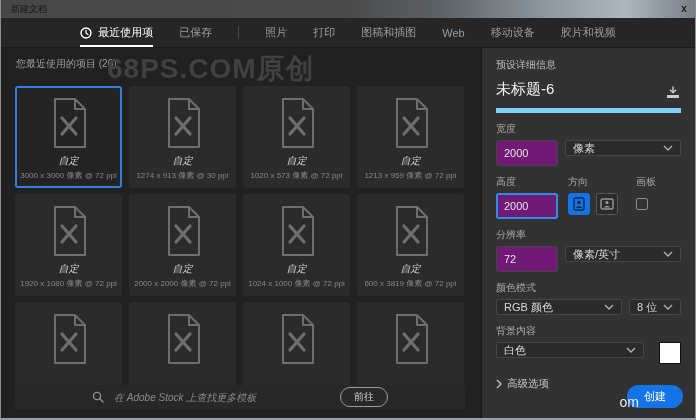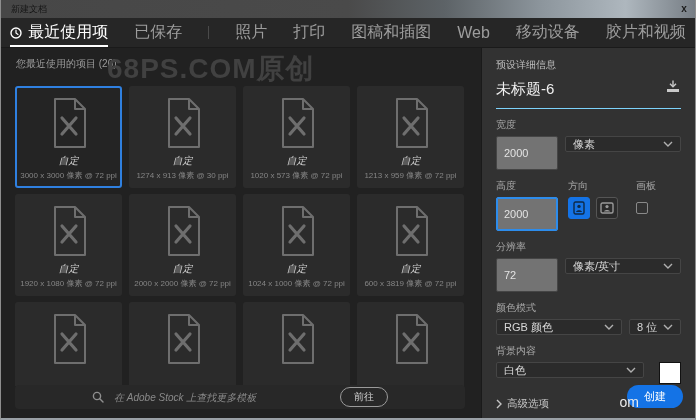--- a/index.html
+++ b/index.html
@@ -15,21 +15,21 @@
     background: linear-gradient(90deg,#474747 0%,#4a4a4a 50%,#5d6367 64%,#8d969d 78%,#aeb7be 90%,#777e85 100%);
     display: flex; align-items: center; }
   .titlebar .title { font-size: 9px; color: #151515; padding-left: 10px; }
   .titlebar .close { margin-left: auto; width: 22px; text-align: center;
     font-size: 10px; font-weight: bold; color: #1c1c1c; cursor: default; line-height: 18px; }
 
   
   .tabbar { position: absolute; top: 18px; left: 0; right: 0; height: 30px;
     background: #262626; display: flex; align-items: stretch; justify-content: center;
     gap: 26px; border-bottom: 1px solid #1a1a1a; }
-  .tab { display: flex; align-items: center; gap: 6px; font-size: 16px; color: #9d9d9d;
+  .tab { display: flex; align-items: center; gap: 6px; font-size: 11px; color: #9d9d9d;
     border-bottom: 2px solid transparent; padding-top: 2px; cursor: default; }
   .tab.active { color: #ffffff; border-bottom-color: #ffffff; }
   .tab-divider { width: 1px; background: #4a4a4a; margin: 8px 0; }
 
   
   .bodyarea { position: absolute; top: 48px; left: 0; right: 0; bottom: 0; display: flex; }
   .left { position: relative; width: 480px; background: #212121; }
   .recent-header { position: absolute; top: 9px; left: 15px; font-size: 10px; color: #9c9c9c; }
   .watermark-top { position: absolute; top: 2px; left: 106px; font-size: 28px; font-weight: 700;
     color: #414141; letter-spacing: 1px; }
@@ -51,26 +51,26 @@
     color: #9a9a9a; font-size: 10px; font-style: italic; font-family: inherit; }
   .search-input::placeholder { color: #8a8a8a; font-style: italic; }
   .go-btn { margin-left: 26px; border: 1px solid #9a9a9a; border-radius: 10px;
     background: transparent; color: #d2d2d2; font-size: 10px; padding: 2px 13px;
     cursor: pointer; font-family: inherit; }
 
   
   .panel { position: relative; flex: 1; background: #323232; padding: 10px 14px;
     border-left: 1px solid #1a1a1a; }
   .panel-header { font-size: 10px; color: #bdbdbd; }
-  .docname-row { display: flex; align-items: flex-start; margin-top: 8px;
-    border-bottom: 1px solid #7dd3fc; padding-bottom: 9px; }
+  .docname-row { display: flex; align-items: flex-end; margin-top: 8px;
+    border-bottom: 5px solid #7dd3fc; padding-bottom: 9px; }
   .docname { font-size: 15px; color: #f0f0f0; flex: 1; }
   .field-label { font-size: 10px; color: #a8a8a8; margin: 9px 0 4px; }
   .row { display: flex; gap: 7px; }
-  .field { width: 62px; height: 34px; background: #737373; border: 1px solid #454545;
+  .field { width: 62px; height: 26px; background: #701a75; border: 1px solid #454545;
     border-radius: 2px; color: #e3e3e3; font-size: 11px; padding: 0 7px;
     font-family: inherit; outline: none; }
   .field.focused { border-color: #2d8ceb; box-shadow: 0 0 0 1px #2d8ceb inset; }
   .dropdown { flex: 1; height: 16px; background: #2b2b2b; border: 1px solid #454545;
     border-radius: 2px; display: flex; align-items: center; padding: 0 7px;
     font-size: 11px; color: #d8d8d8; cursor: pointer; }
   .dropdown .dd-label { flex: 1; }
   .dropdown.small { flex: 0 0 52px; }
   .hgt-row { display: flex; }
   .stack { display: flex; flex-direction: column; }

